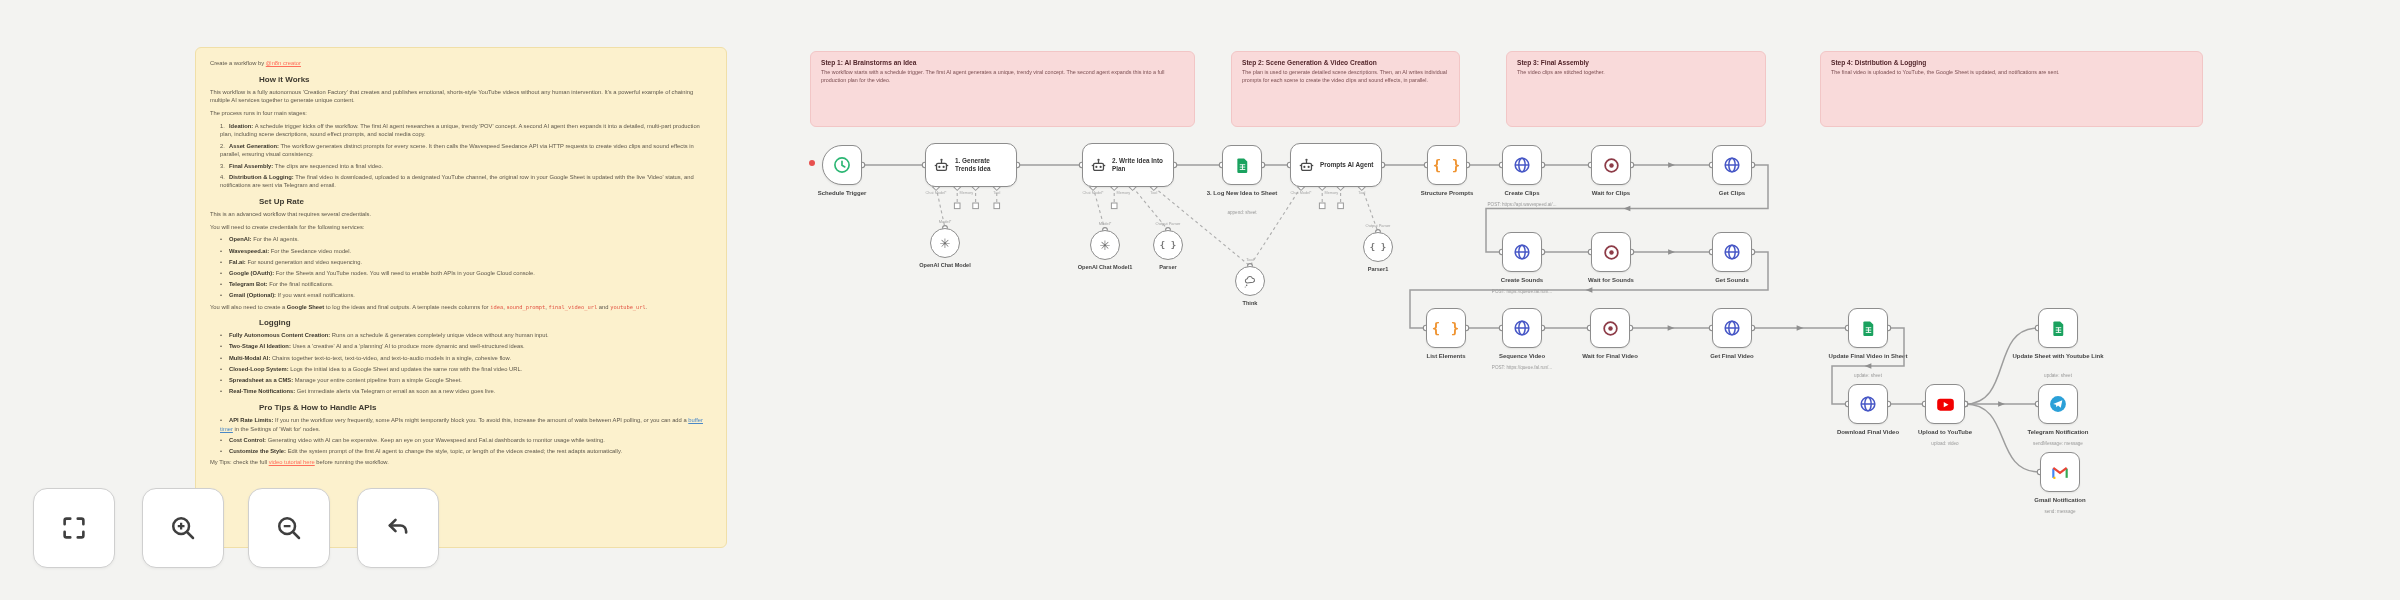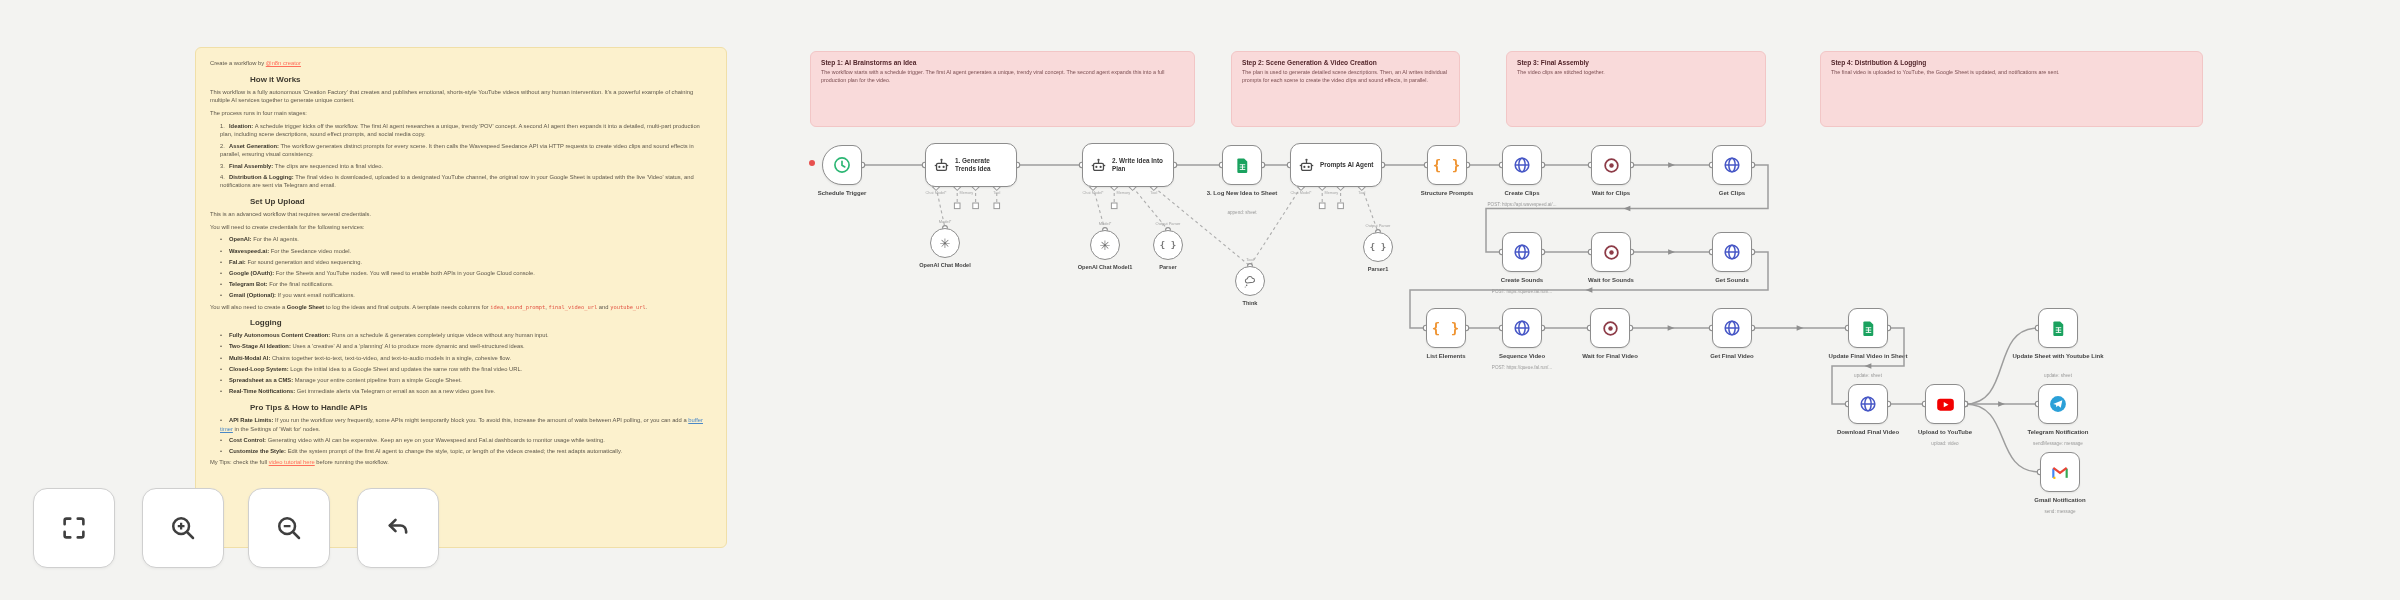--- a/index.html
+++ b/index.html
@@ -6,21 +6,21 @@
   #canvas{position:relative;width:2400px;height:600px;overflow:hidden;background:#f3f3f1;}
 
   
   .sticky{position:absolute;border-radius:6px;box-sizing:border-box;z-index:1;}
   .sticky.yellow{left:195px;top:47px;width:532px;height:501px;background:#fcf1cd;border:1px solid #f0dfa8;padding:11px 14px;overflow:hidden;}
   .sticky.pink{top:51px;height:76px;background:#f9dada;border:1px solid #f2c6c6;padding:7px 10px;}
   .pink .ptitle{font-size:6.6px;font-weight:bold;color:#53262b;margin:0 0 3px 0;}
   .pink .pbody{font-size:5.4px;line-height:1.45;color:#7c4f52;}
 
   .yellow .yp{font-size:5.8px;line-height:1.5;color:#5c564a;margin:0 0 4px 0;}
-  .yellow h3{font-size:8px;color:#3e3a30;margin:7px 0 4px 4px;padding-left:36px;}
+  .yellow h3{font-size:8px;color:#3e3a30;margin:7px 0 4px 13px;padding-left:36px;}
   .yellow .li{font-size:5.8px;line-height:1.5;color:#5c564a;margin:0 0 2.5px 10px;}
   .yellow .li b, .yellow .yp b{color:#3b362c;}
   .yellow .mark{display:inline-block;width:9px;color:#5c564a;}
   .lnk{color:#ff6d5a;text-decoration:underline;cursor:pointer;}
   .lnk2{color:#4a88c7;text-decoration:underline;cursor:pointer;}
   .code{font-family:"DejaVu Sans Mono",monospace;font-size:5.4px;color:#e25544;}
 
   
   #edges{position:absolute;left:0;top:0;z-index:2;}
   .edge{stroke:#9d9d9d;stroke-width:1.5;fill:none;}
@@ -165,21 +165,21 @@
     </svg>
 <div class="sticky yellow">
       <div class="yp">Create a workflow by <span class="lnk">@n8n creator</span></div>
       <h3>How it Works</h3>
       <div class="yp">This workflow is a fully autonomous 'Creation Factory' that creates and publishes emotional, shorts-style YouTube videos without any human intervention. It's a powerful example of chaining multiple AI services together to generate unique content.</div>
       <div class="yp">The process runs in four main stages:</div>
       <div class="li"><span class="mark">1.</span><b>Ideation: </b>A schedule trigger kicks off the workflow. The first AI agent researches a unique, trendy 'POV' concept. A second AI agent then expands it into a detailed, multi-part production plan, including scene descriptions, sound effect prompts, and social media copy.</div>
       <div class="li"><span class="mark">2.</span><b>Asset Generation: </b>The workflow generates distinct prompts for every scene. It then calls the Wavespeed Seedance API via HTTP requests to create video clips and sound effects in parallel, ensuring visual consistency.</div>
       <div class="li"><span class="mark">3.</span><b>Final Assembly: </b>The clips are sequenced into a final video.</div>
       <div class="li"><span class="mark">4.</span><b>Distribution &amp; Logging: </b>The final video is downloaded, uploaded to a designated YouTube channel, the original row in your Google Sheet is updated with the live 'Video' status, and notifications are sent via Telegram and email.</div>
-      <h3>Set Up Upload</h3>
+      <h3>Set Up Rate</h3>
       <div class="yp">This is an advanced workflow that requires several credentials.</div>
       <div class="yp">You will need to create credentials for the following services:</div>
       <div class="li"><span class="mark">•</span><b>OpenAI: </b>For the AI agents.</div>
       <div class="li"><span class="mark">•</span><b>Wavespeed.ai: </b>For the Seedance video model.</div>
       <div class="li"><span class="mark">•</span><b>Fal.ai: </b>For sound generation and video sequencing.</div>
       <div class="li"><span class="mark">•</span><b>Google (OAuth): </b>For the Sheets and YouTube nodes. You will need to enable both APIs in your Google Cloud console.</div>
       <div class="li"><span class="mark">•</span><b>Telegram Bot: </b>For the final notifications.</div>
       <div class="li"><span class="mark">•</span><b>Gmail (Optional): </b>If you want email notifications.</div>
       <div class="yp">You will also need to create a <b>Google Sheet</b> to log the ideas and final outputs. A template needs columns for <span class="code">idea</span>, <span class="code">sound_prompt</span>, <span class="code">final_video_url</span> and <span class="code">youtube_url</span>.</div>
       <h3>Logging</h3>

